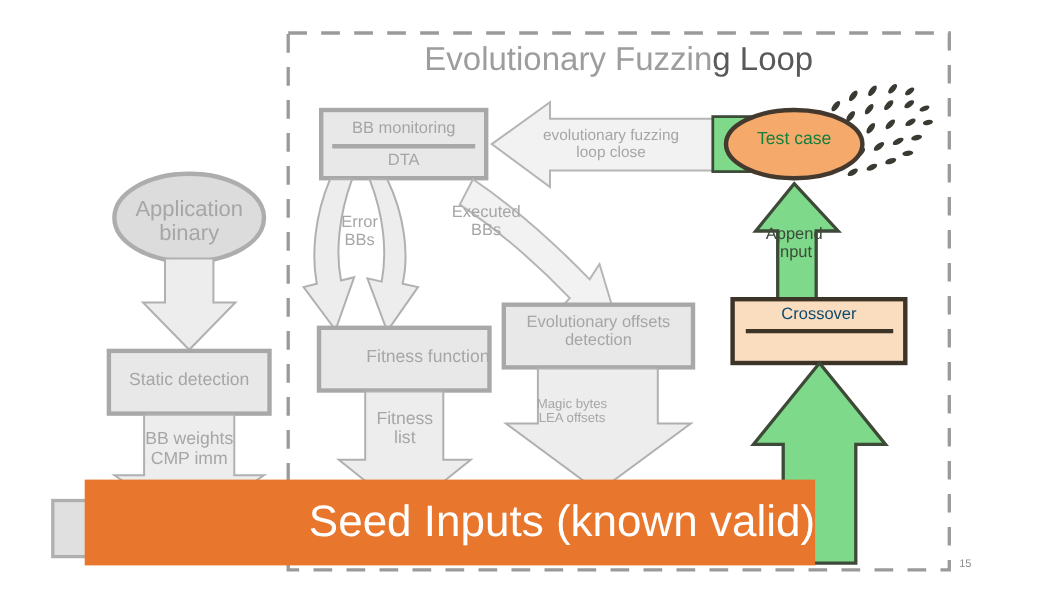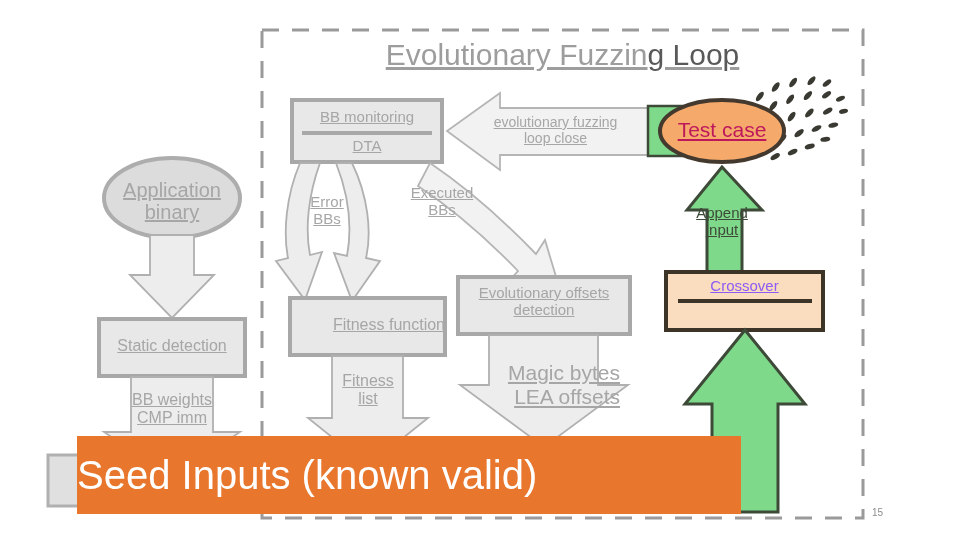--- a/index.html
+++ b/index.html
@@ -3,31 +3,31 @@
 <meta charset="utf-8">
 <style>
   html,body{margin:0;padding:0;background:#ffffff;}
   body{width:960px;height:540px;overflow:hidden;
        font-family:"Liberation Sans","DejaVu Sans",sans-serif;}
   #stage{position:relative;width:960px;height:540px;background:#fff;}
   #stage svg.layer{position:absolute;left:0;top:0;width:960px;height:540px;}
 
   
   .txt{position:absolute;text-align:center;line-height:1.12;
-       white-space:pre-line;pointer-events:none;text-decoration:underline;}
+       white-space:pre-line;pointer-events:none;}
   .grey{color:#a6a6a6;}
-  .dark{color:#8b5cf6;}
+  .dark{color:#0c4a6e;}
   .title{color:#9d9d9d;font-size:30px;letter-spacing:0px;}
   .title b{font-weight:normal;color:#595959;}
 
   
   #banner{position:absolute;left:77px;top:436px;width:664px;height:78px;
           background:#e8762c;}
   #banner .blabel{position:absolute;left:0;top:50%;transform:translateY(-50%);
-          width:664px;color:#ffffff;font-size:40px;text-align:left;
+          width:664px;color:#ffffff;font-size:40px;text-align:right;
           font-family:"Liberation Sans","DejaVu Sans",sans-serif;}
   #pageno{position:absolute;left:872px;top:507px;color:#8c8c8c;font-size:10px;}
 </style>
 </head>
 <body>
 
 <div id="stage">
 
   <svg class="layer" viewBox="0 0 960 540">
     <defs>
@@ -149,24 +149,24 @@
 BBs</div>
   <div class="txt grey" style="left:399px;top:185px;width:86px;font-size:15px;">Executed
 BBs</div>
 
   <div class="txt grey" style="left:290px;top:316px;width:155px;font-size:16px;text-align:right;">Fitness function</div>
   <div class="txt grey" style="left:330px;top:372px;width:76px;font-size:16px;">Fitness
 list</div>
 
   <div class="txt grey" style="left:458px;top:285px;width:172px;font-size:15px;">Evolutionary offsets
 detection</div>
-  <div class="txt grey" style="left:492px;top:361px;width:128px;font-size:21px;text-align:right;">Magic bytes
+  <div class="txt grey" style="left:456px;top:361px;width:128px;font-size:12px;">Magic bytes
 LEA offsets</div>
 
-  <div class="txt dark" style="left:660px;top:118px;width:124px;font-size:21px;color:#be185d;">Test case</div>
+  <div class="txt dark" style="left:660px;top:118px;width:124px;font-size:16px;color:#15803d;">Test case</div>
   <div class="txt dark" style="left:682px;top:205px;width:80px;font-size:15px;color:#3d4a38;">Append
 input</div>
   <div class="txt dark" style="left:666px;top:278px;width:157px;font-size:15px;">Crossover</div>
 
   <div id="banner">
     <div class="blabel">Seed Inputs (known valid)</div>
   </div>
 
   <div id="pageno">15</div>
 </div>

